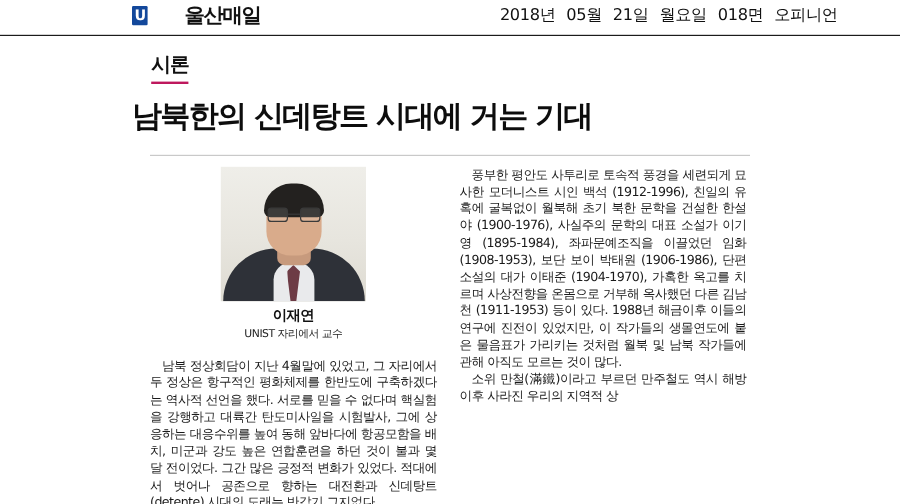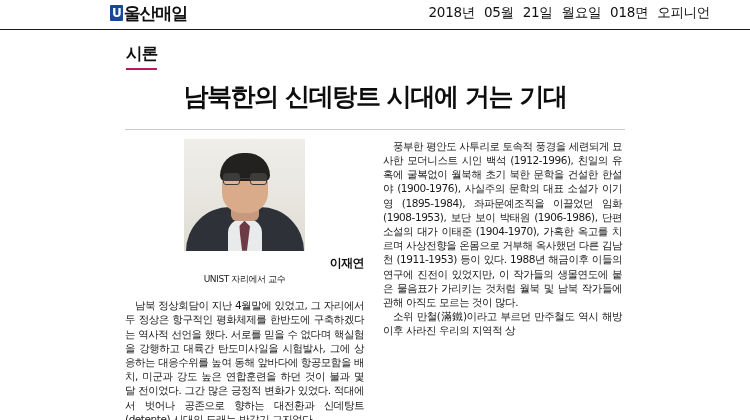--- a/index.html
+++ b/index.html
@@ -49,24 +49,25 @@
     border-radius: 1px;
     margin-right: 1px;
     letter-spacing: -1px;
   }
   .logo-text {
     font-size: 17px;
     font-weight: bold;
     color: #111111;
     letter-spacing: -1.2px;
     line-height: 19px;
+    margin-left: 30px;
   }
   .dateline {
     position: absolute;
-    right: 40px;
+    right: 52px;
     top: 4px;
     font-size: 13.5px;
     letter-spacing: -0.3px;
     color: #111111;
     white-space: nowrap;
   }
   .dateline span { margin-right: 5px; }
   .dateline span:last-child { margin-right: 0; }
 
   
@@ -81,21 +82,21 @@
     font-weight: bold;
     letter-spacing: -0.8px;
     color: #111111;
     padding-bottom: 3px;
     border-bottom: 2px solid #be185d;
   }
 
   
   .headline {
     margin-top: 12px;
-    text-align: center;
+    text-align: left;
     font-size: 25px;
     font-weight: bold;
     letter-spacing: -1.4px;
     color: #0d0d0d;
     padding: 0 110px;
     line-height: 30px;
   }
 
   .rule {
     margin: 16px 125px 0 125px;
@@ -220,21 +221,21 @@
   .p-glasses i.r { right: 0; }
   .p-glasses b {
     position: absolute;
     left: 17px;
     top: 5px;
     width: 10px;
     height: 1.4px;
     background: #3a3a3a;
   }
   .author-name {
-    text-align: right;
+    text-align: center;
     font-size: 12px;
     font-weight: bold;
     letter-spacing: -0.6px;
     margin-top: 5px;
     color: #111111;
   }
   .author-affil {
     text-align: center;
     font-size: 9px;
     letter-spacing: -0.4px;

